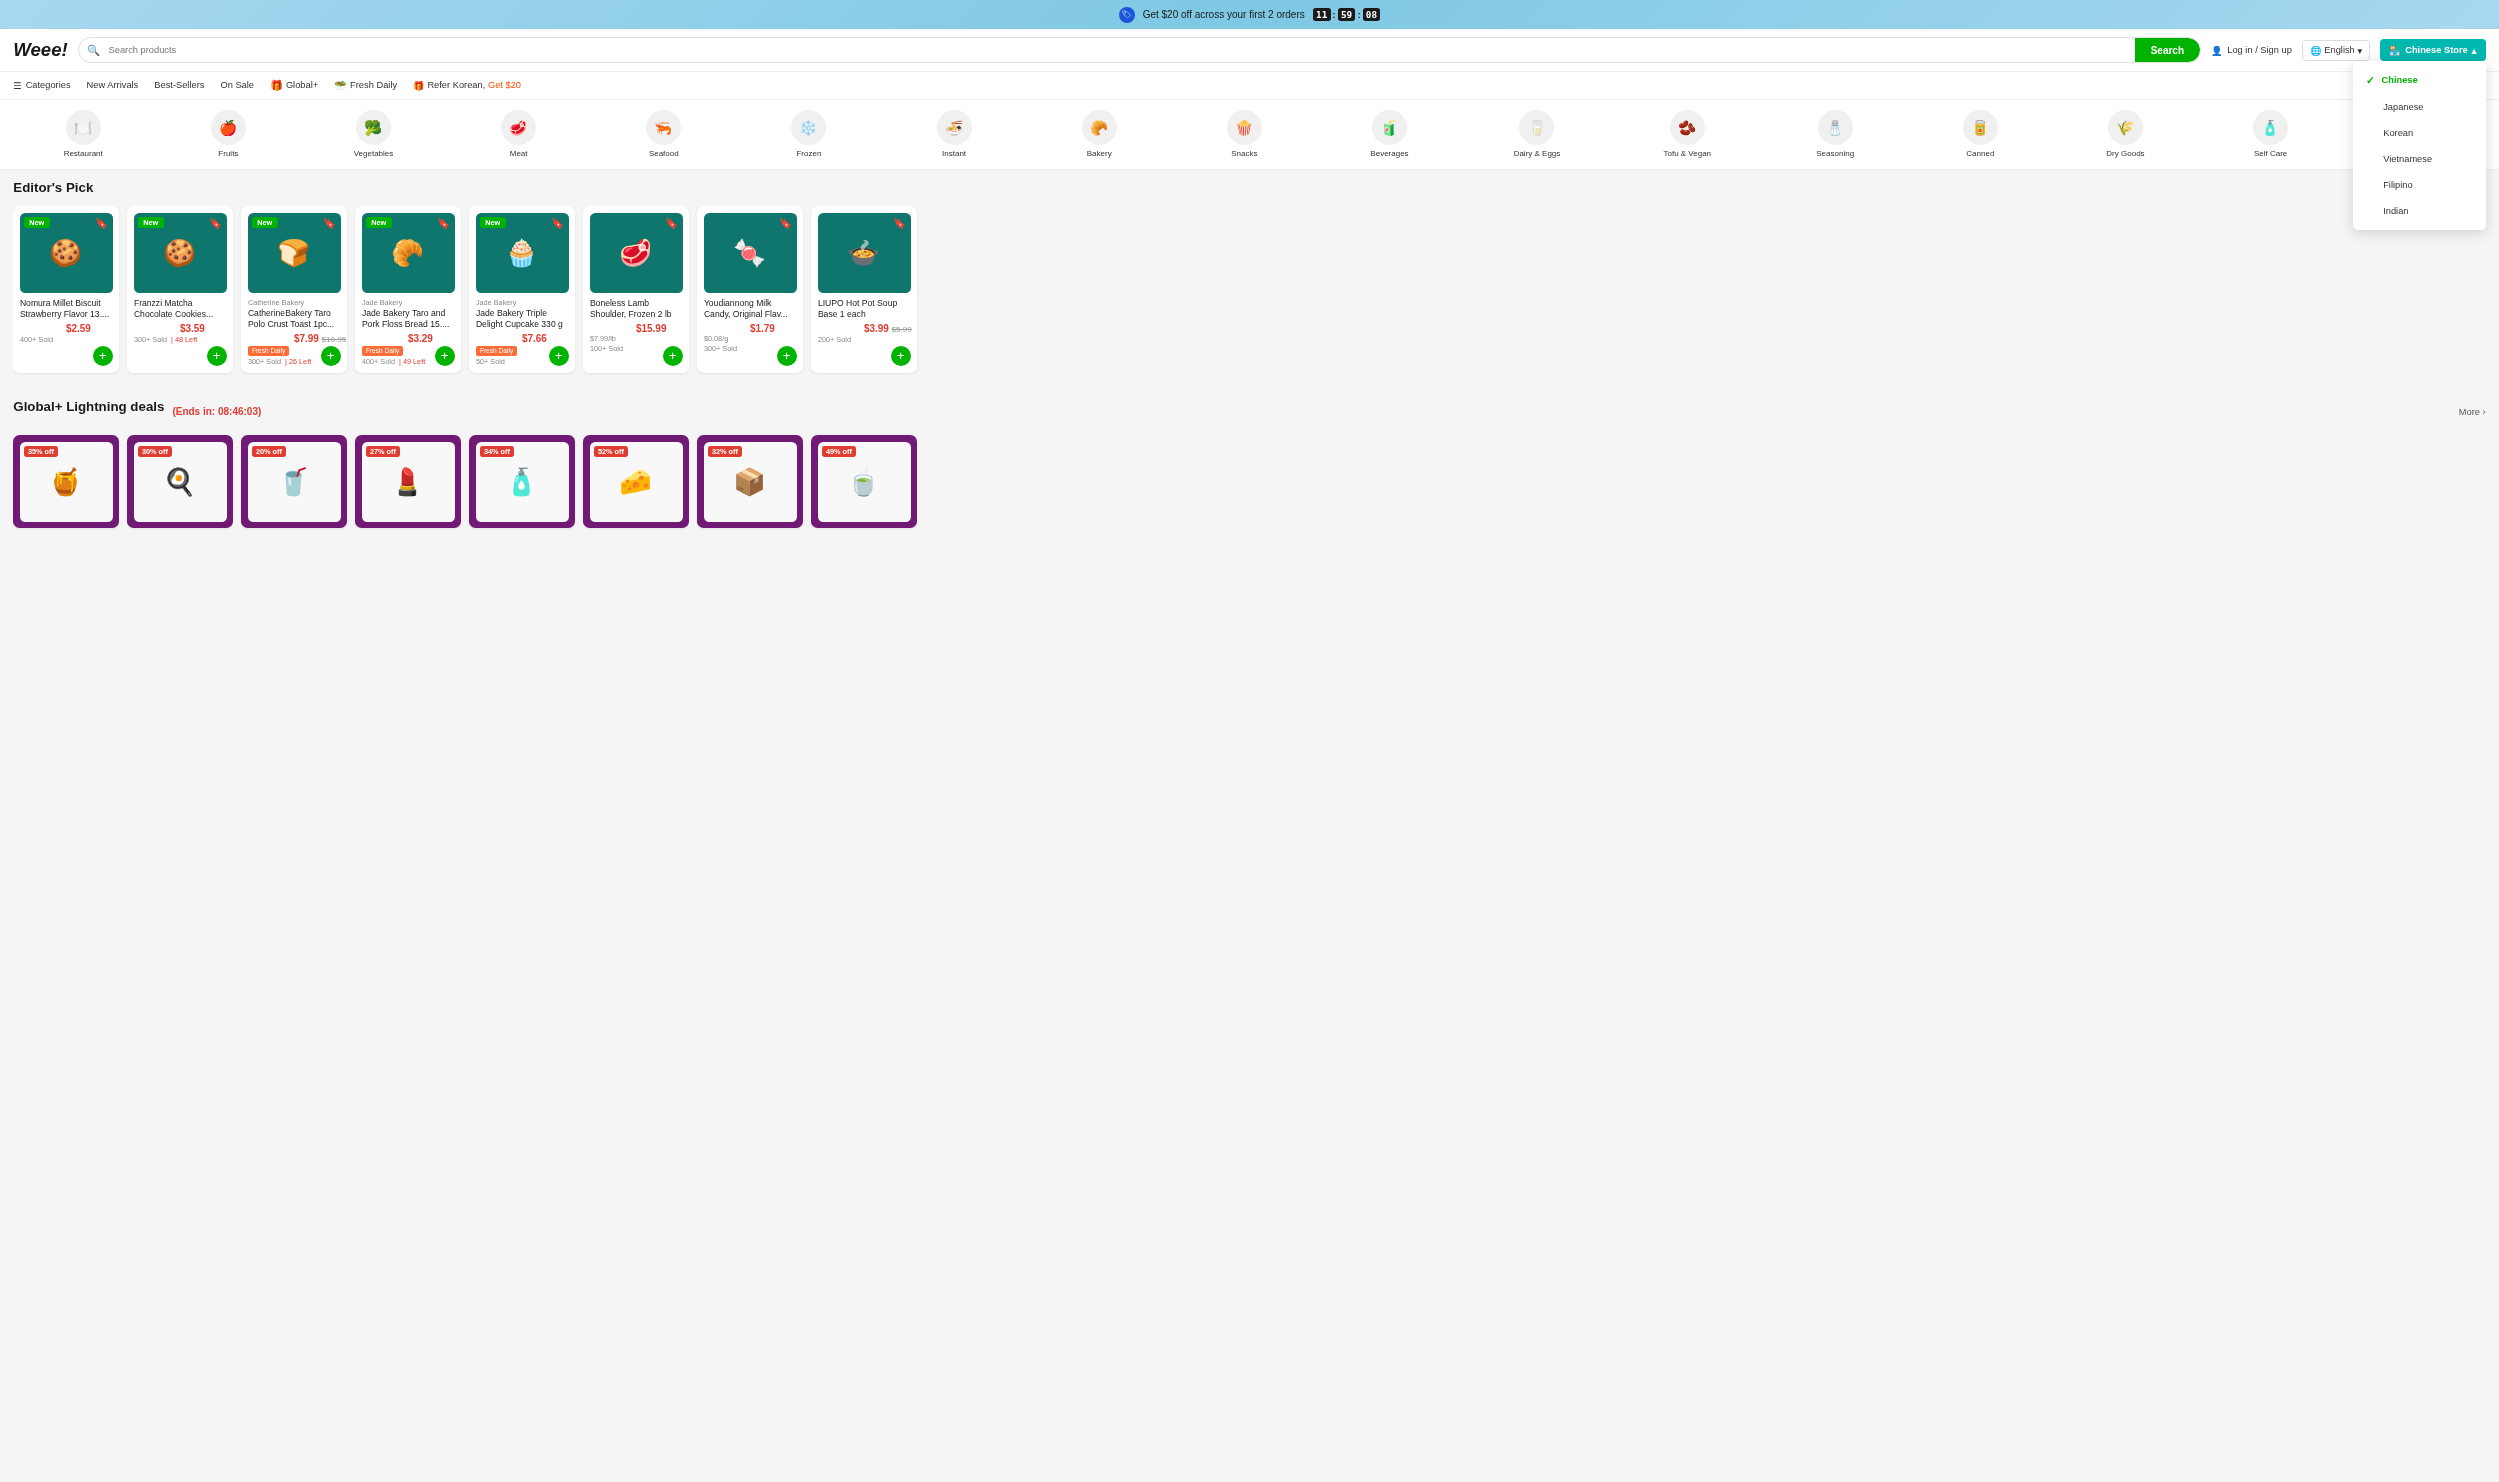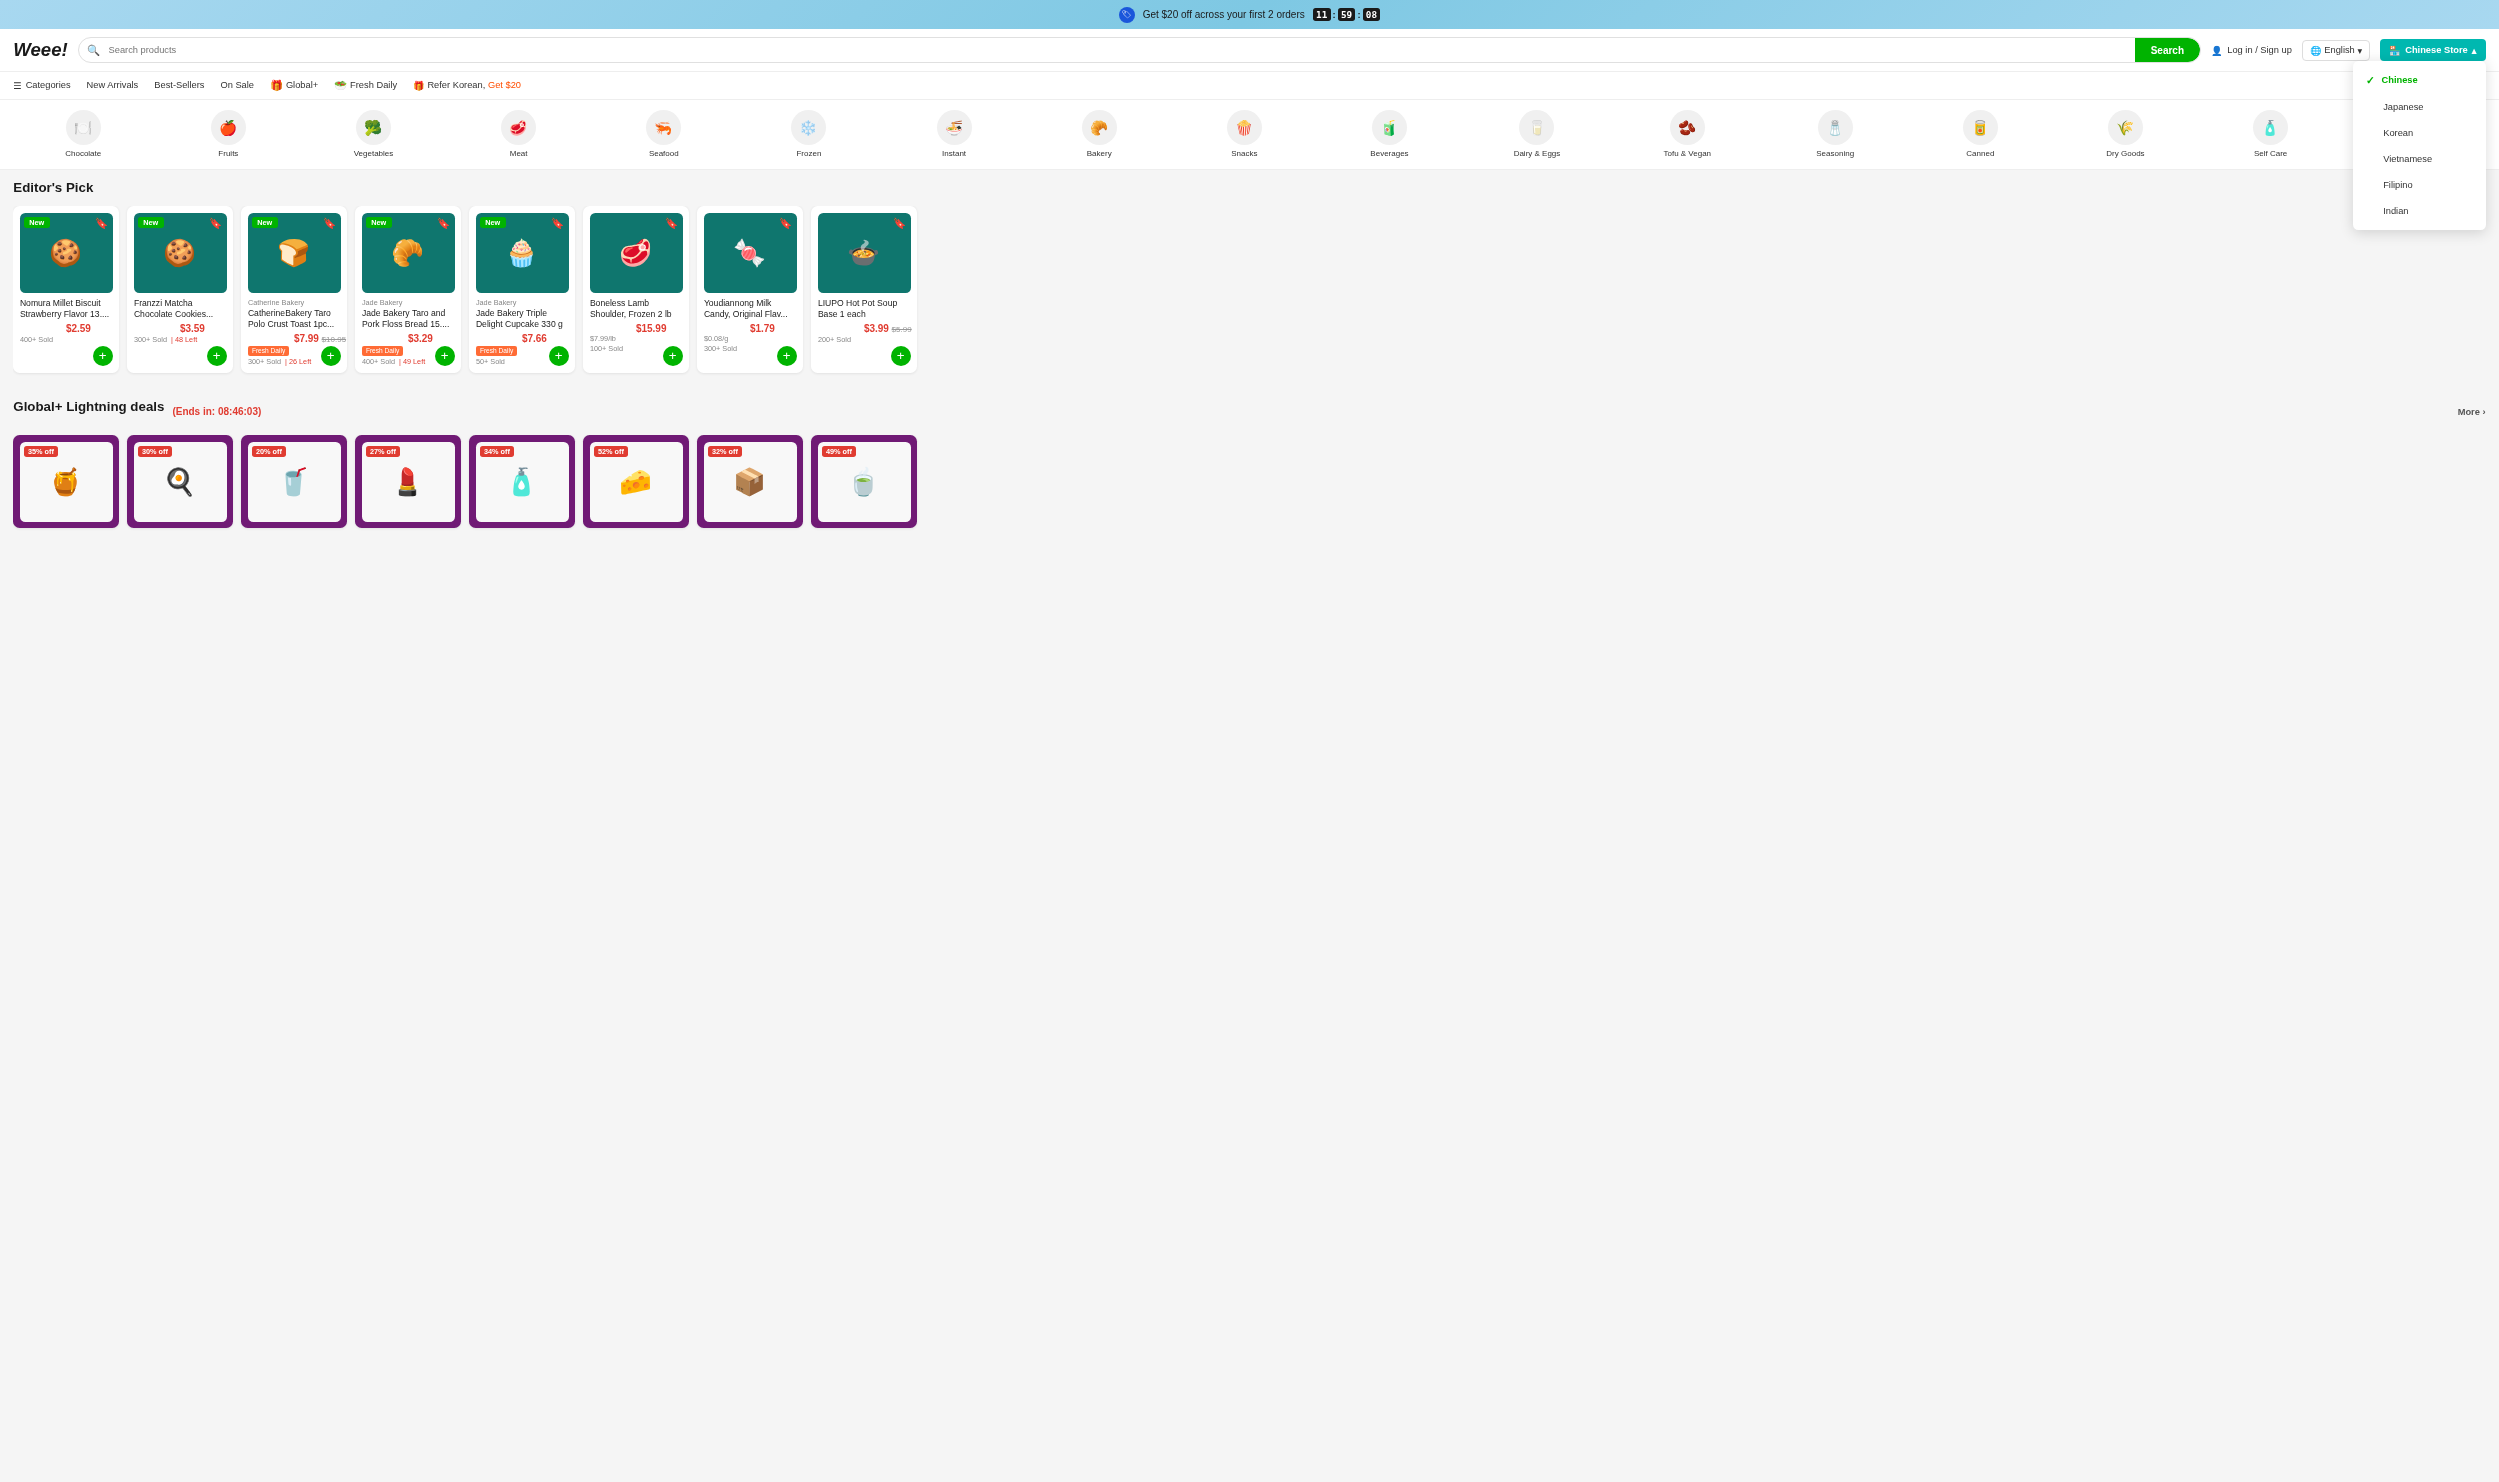--- a/index.html
+++ b/index.html
@@ -191,21 +191,21 @@
     }
 
     
     .deals-header {
       display: flex; align-items: center; gap: 8px;
       margin-bottom: 10.6px;
     }
     .deals-timer { color: #e03c31; font-size: 10px; font-weight: 600; }
     .more-link {
       margin-left: auto; color: #555; font-size: 9.3px;
-      display: flex; align-items: center; gap: 2.7px; cursor: pointer; font-weight: bold;
+      display: flex; align-items: center; gap: 2.7px; cursor: pointer;
     }
 
     .deal-card {
       background: #701a75; border-radius: 6.6px;
       min-width: 106px; max-width: 106px;
       padding: 6.6px; cursor: pointer;
       position: relative;
       box-shadow: 0 0.7px 2.7px rgba(0,0,0,0.08);
     }
     .deal-img {
@@ -345,21 +345,21 @@
   </div>
   <div class="nav-location">
     <span>📍</span>
     <span>02445 Brookline</span>
   </div>
 </div>
 
 <div class="categories-row" id="categories-row">
 <div class="cat-item">
     <div class="cat-icon">🍽️</div>
-    <span class="cat-label">Chocolate</span>
+    <span class="cat-label">Restaurant</span>
   </div>
     <div class="cat-item">
     <div class="cat-icon">🍎</div>
     <span class="cat-label">Fruits</span>
   </div>
     <div class="cat-item">
     <div class="cat-icon">🥦</div>
     <span class="cat-label">Vegetables</span>
   </div>
     <div class="cat-item">

